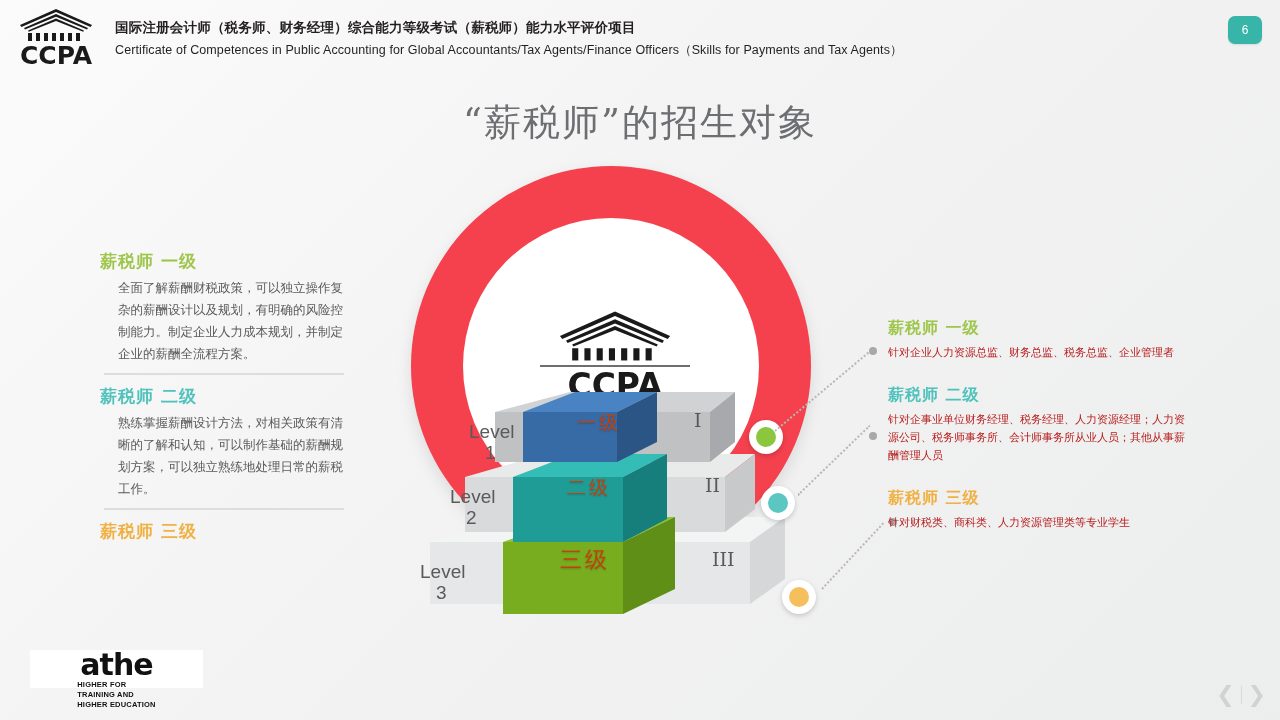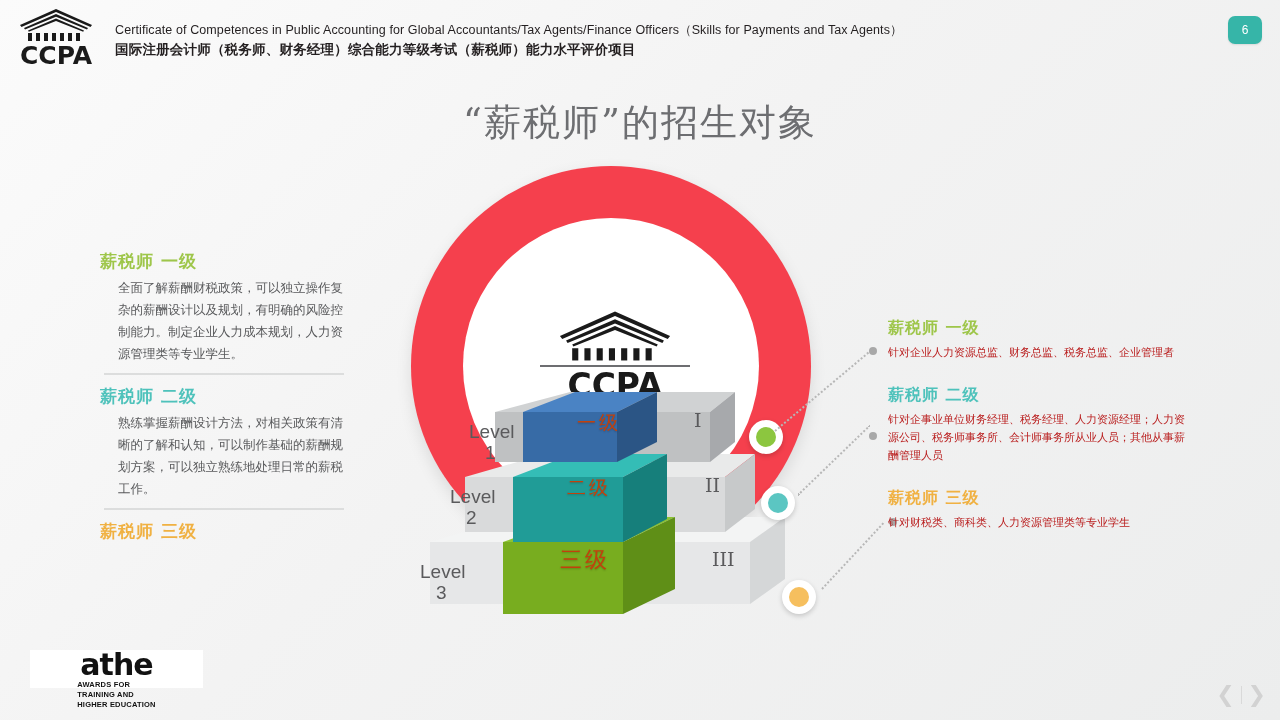--- a/index.html
+++ b/index.html
@@ -183,22 +183,22 @@
         <rect x="34" y="25" width="4" height="8" fill="#1a1a1a"></rect>
         <rect x="42" y="25" width="4" height="8" fill="#1a1a1a"></rect>
         <rect x="50" y="25" width="4" height="8" fill="#1a1a1a"></rect>
         <rect x="58" y="25" width="4" height="8" fill="#1a1a1a"></rect>
       </svg>
     </div>
     <div id="ccpa-header-wordmark">CCPA</div>
   </div>
 
   <div id="header-titles">
+    <div id="header-title-cn">国际注册会计师（税务师、财务经理）综合能力等级考试（薪税师）能力水平评价项目</div>
     <div id="header-title-en">Certificate of Competences in Public Accounting for Global Accountants/Tax Agents/Finance Officers（Skills for Payments and Tax Agents）</div>
-    <div id="header-title-cn">国际注册会计师（税务师、财务经理）综合能力等级考试（薪税师）能力水平评价项目</div>
   </div>
 
   <div id="page-badge">6</div>
 </div>
 
 <div id="slide-title">“薪税师”的招生对象</div>
 
 <div id="central-graphic">
 
   <div id="red-ring"></div>
@@ -298,21 +298,21 @@
 <div class="connector" style="left:798px; top:494px; width:100px; transform:rotate(-44deg);"></div>
 <div class="conn-dot" style="position:absolute; left:869px; top:432px;"></div>
 
 <div class="connector" style="left:822px; top:588px; width:90px; transform:rotate(-47deg);"></div>
 <div class="conn-dot" style="position:absolute; left:889px; top:518px;"></div>
 
 <div id="left-column">
 
   <div class="left-block">
     <div class="left-heading" style="color:#9ec64a;">薪税师 一级</div>
-    <div class="left-body">全面了解薪酬财税政策，可以独立操作复杂的薪酬设计以及规划，有明确的风险控制能力。制定企业人力成本规划，人力资源管理类等专业学生。</div>
+    <div class="left-body">全面了解薪酬财税政策，可以独立操作复杂的薪酬设计以及规划，有明确的风险控制能力。制定企业人力成本规划，并制定企业的薪酬全流程方案。</div>
   </div>
   <div class="left-divider"></div>
 
   <div class="left-block">
     <div class="left-heading" style="color:#4ec2bb;">薪税师 二级</div>
     <div class="left-body">熟练掌握薪酬设计方法，对相关政策有清晰的了解和认知，可以制作基础的薪酬规划方案，可以独立熟练地处理日常的薪税工作。</div>
   </div>
   <div class="left-divider"></div>
 
   <div class="left-block">
@@ -335,21 +335,21 @@
   <div class="right-block">
     <div class="right-heading" style="color:#f0b142;">薪税师 三级</div>
     <div class="right-body">针对财税类、商科类、人力资源管理类等专业学生</div>
   </div>
 </div>
 
 <div id="athe-logo">
   <div id="athe-word">athe</div>
   <div id="athe-divider"></div>
   <div id="athe-sub">
-    <div>AWARDS FOR</div>
+    <div>HIGHER FOR</div>
     <div>TRAINING AND</div>
     <div>HIGHER EDUCATION</div>
   </div>
 </div>
 
 <div id="slide-nav">
   <span>❮</span>
   <div id="nav-sep"></div>
   <span>❯</span>
 </div>

